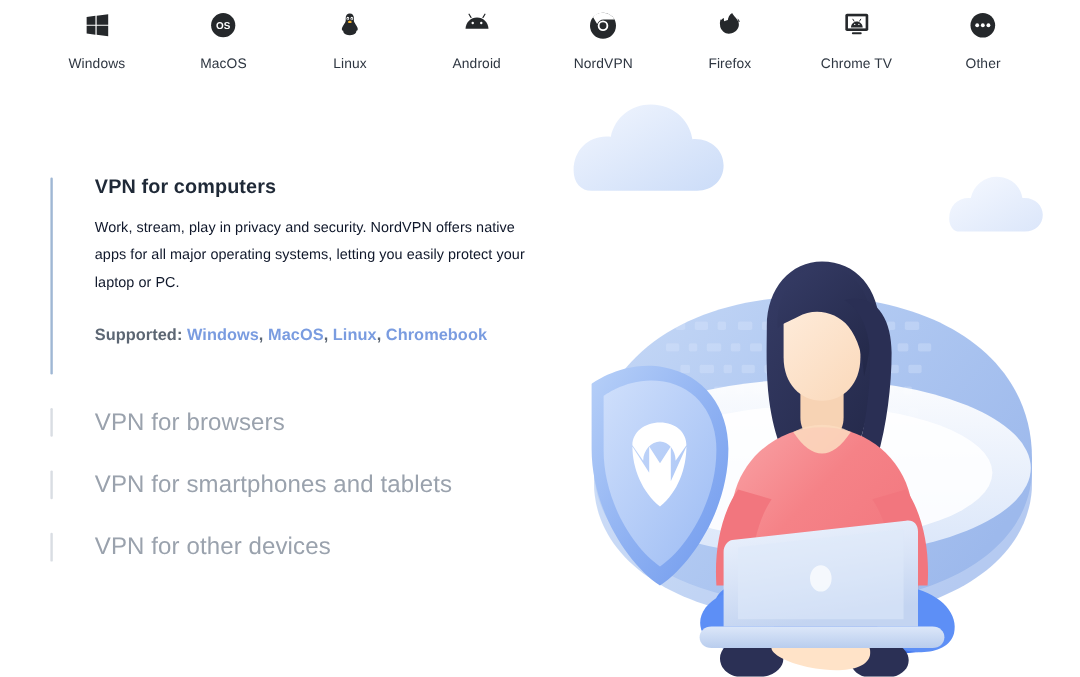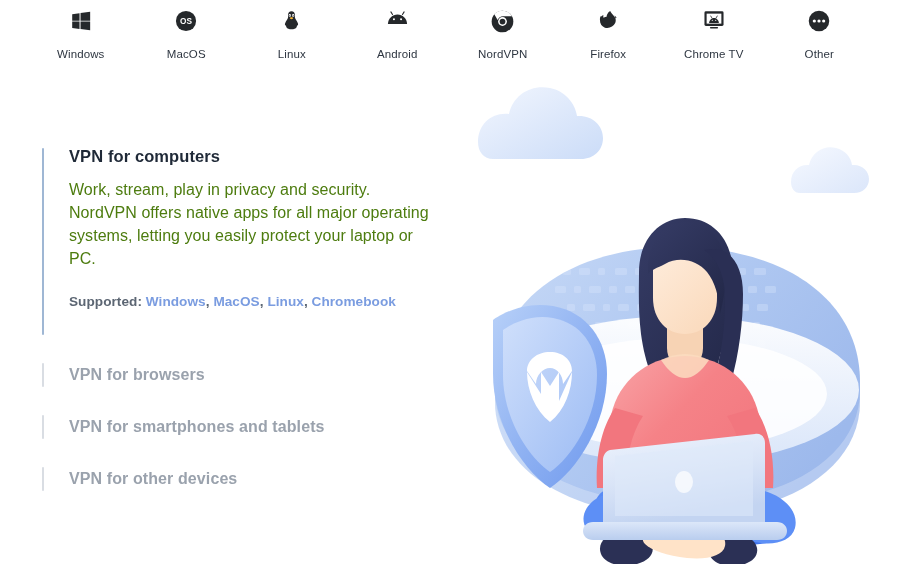--- a/index.html
+++ b/index.html
@@ -65,21 +65,21 @@
   
   .accordion {
     position: absolute;
     left: 42px;
     top: 73px;
     width: 400px;
   }
 
   .acc-item {
     position: relative;
-    padding-left: 27px;
+    padding-left: 37px;
     cursor: pointer;
   }
 
   .acc-item::before {
     content: "";
     position: absolute;
     left: 0;
     top: 3px;
     bottom: 3px;
     width: 2px;
@@ -101,33 +101,33 @@
     letter-spacing: .1px;
   }
 
   .acc-item:not(.active) {
     margin-top: 22px;
     padding-top: 4px;
     padding-bottom: 4px;
   }
 
   .acc-item:not(.active) .acc-title {
-    font-weight: 700;
+    font-weight: 400;
     color: #9aa2ad;
-    font-size: 16px;
+    font-size: 20px;
   }
 
   .acc-body {
     margin-top: 11px;
   }
 
   .acc-desc {
-    font-size: 16px;
+    font-size: 12px;
     line-height: 23px;
-    color: #4d7c0f;
+    color: #0f172a;
     max-width: 365px;
     letter-spacing: .05px;
   }
 
   .acc-supported {
     margin-top: 22px;
     font-size: 13.6px;
     line-height: 20px;
     color: #5c6673;
     letter-spacing: .05px;

